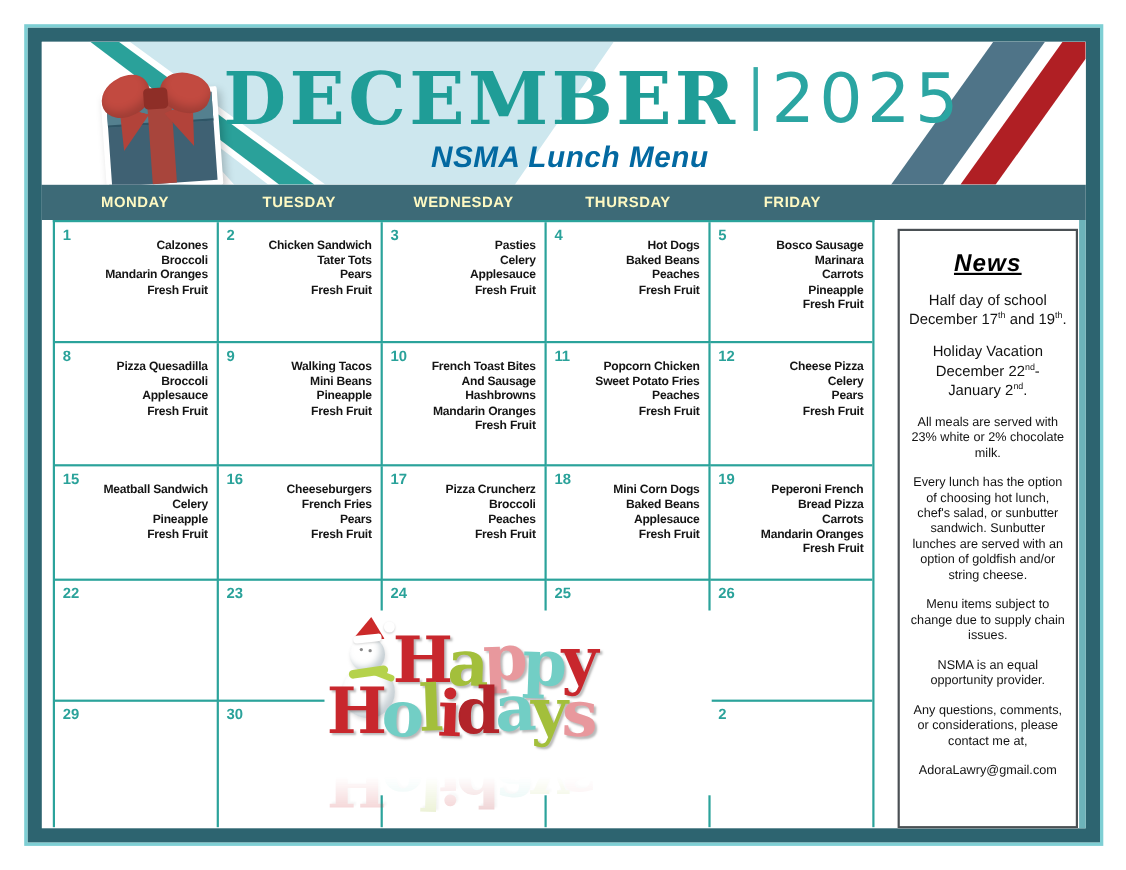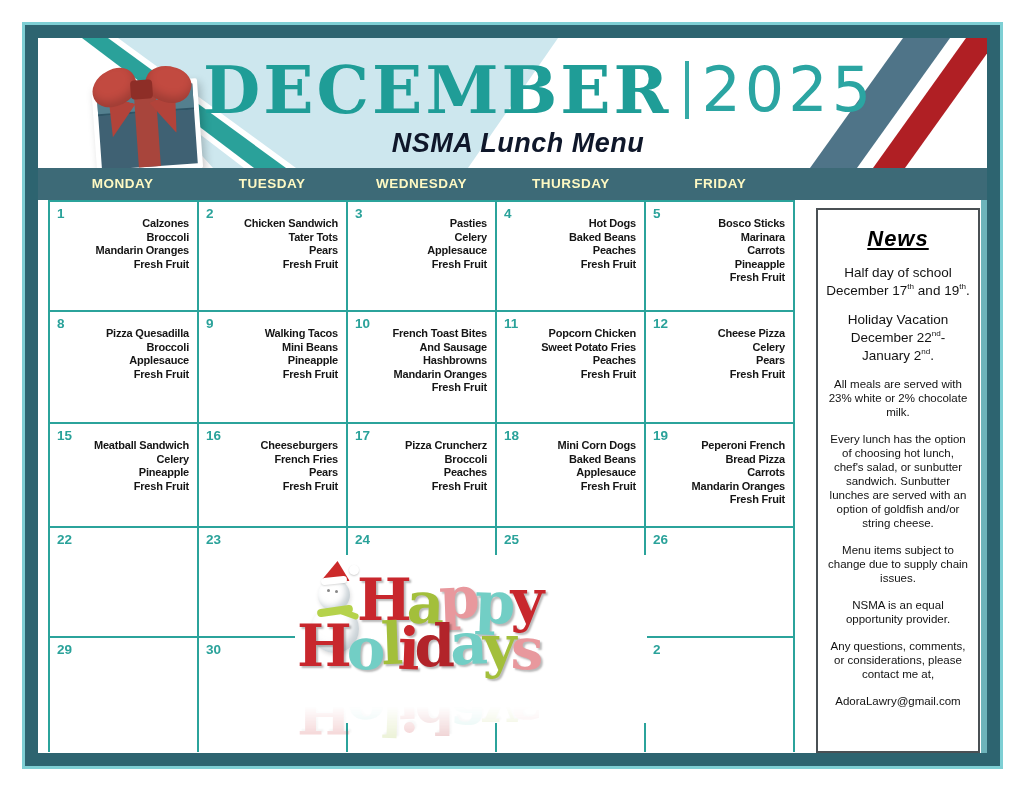--- a/index.html
+++ b/index.html
@@ -18,21 +18,21 @@
   .stripe-slate{background:#4f7488;clip-path:polygon(865px 0,912px 0,819px 130px,772px 130px);}
   .stripe-red{background:#b01f24;clip-path:polygon(928px 0,960px 0,867px 130px,835px 130px);}
 
   .title-row{position:absolute;left:165px;top:10px;height:84px;display:flex;align-items:center;}
   .month{font-family:"DejaVu Serif",serif;font-weight:bold;font-size:66px;letter-spacing:3px;
          color:#1f9d97;line-height:1;}
   .title-divider{width:4px;height:58px;background:#35aaa6;margin:0 12px 0 14px;}
   .year{font-family:"DejaVu Sans",sans-serif;font-weight:normal;font-size:62px;letter-spacing:4px;
         color:#2ba5a2;line-height:1;}
   .subtitle{position:absolute;left:270px;top:90px;width:420px;text-align:center;
-            font-size:27px;font-weight:bold;font-style:italic;color:#0f172a;letter-spacing:.5px;}
+            font-size:27px;font-weight:bold;font-style:italic;color:#0369a1;letter-spacing:.5px;}
 
   
   .gift{position:absolute;left:45px;top:14px;width:120px;height:118px;transform:rotate(-4deg);}
   .gift-body{position:absolute;left:10px;top:30px;width:96px;height:80px;background:#3f6173;
              border:5px solid #fff;border-radius:2px;box-shadow:3px 4px 8px rgba(0,0,0,.22);}
   .gift-lid{position:absolute;left:0;top:0;right:0;height:24px;background:#54808f;
             border-bottom:2px solid #2f5566;}
   .gift-ribbon{position:absolute;left:50%;margin-left:-11px;top:0;bottom:0;width:22px;background:#a8453c;}
   .bow-loop{position:absolute;top:16px;width:46px;height:36px;background:#c24a40;
             border-radius:55% 45% 50% 50%;box-shadow:inset 0 -6px 8px rgba(0,0,0,.18);}
@@ -183,21 +183,21 @@
             <div class="menu">
               <div>Hot Dogs</div>
               <div>Baked Beans</div>
               <div>Peaches</div>
               <div>Fresh Fruit</div>
             </div>
           </div>
           <div class="cell lastcol">
             <span class="date">5</span>
             <div class="menu">
-              <div>Bosco Sticks</div>
+              <div>Bosco Sausage</div>
               <div>Marinara</div>
               <div>Carrots</div>
               <div>Pineapple</div>
               <div>Fresh Fruit</div>
             </div>
           </div>
           <div class="cell">
             <span class="date">8</span>
             <div class="menu">
               <div>Pizza Quesadilla</div>

